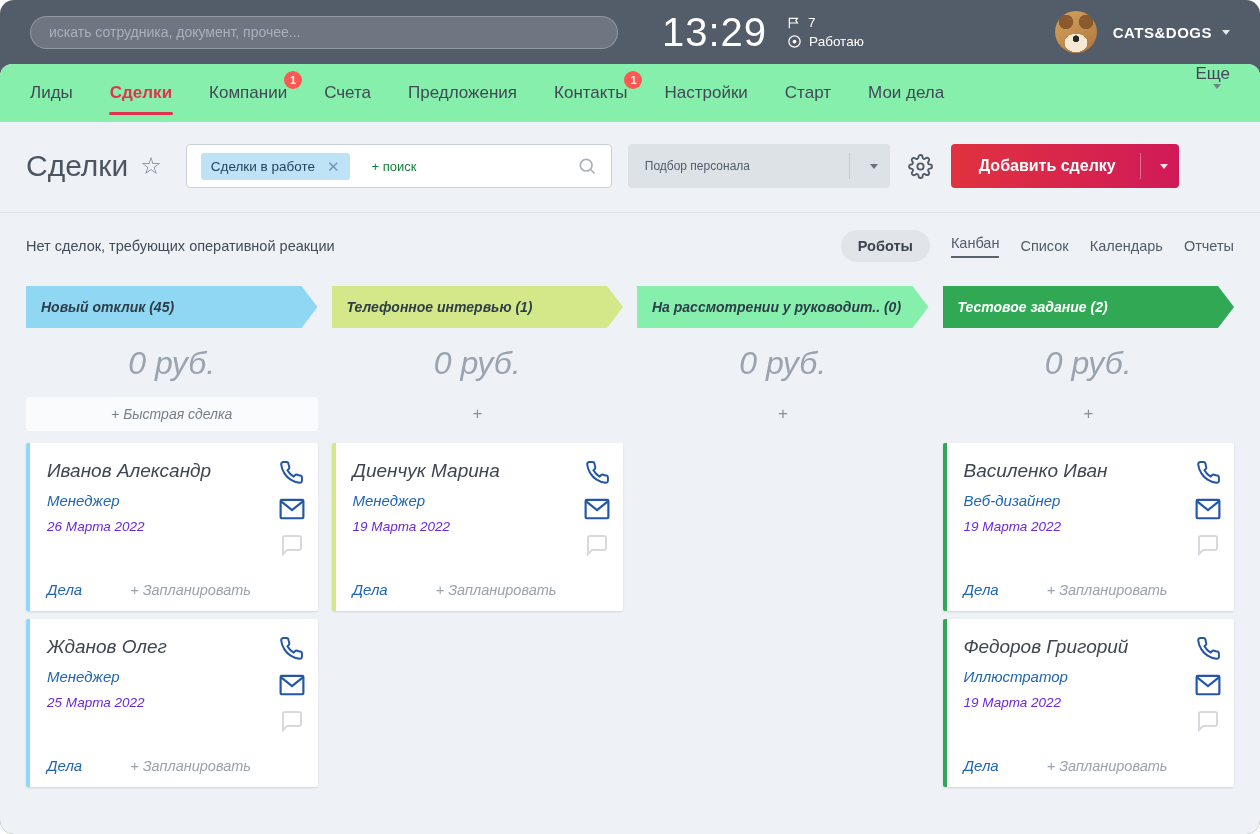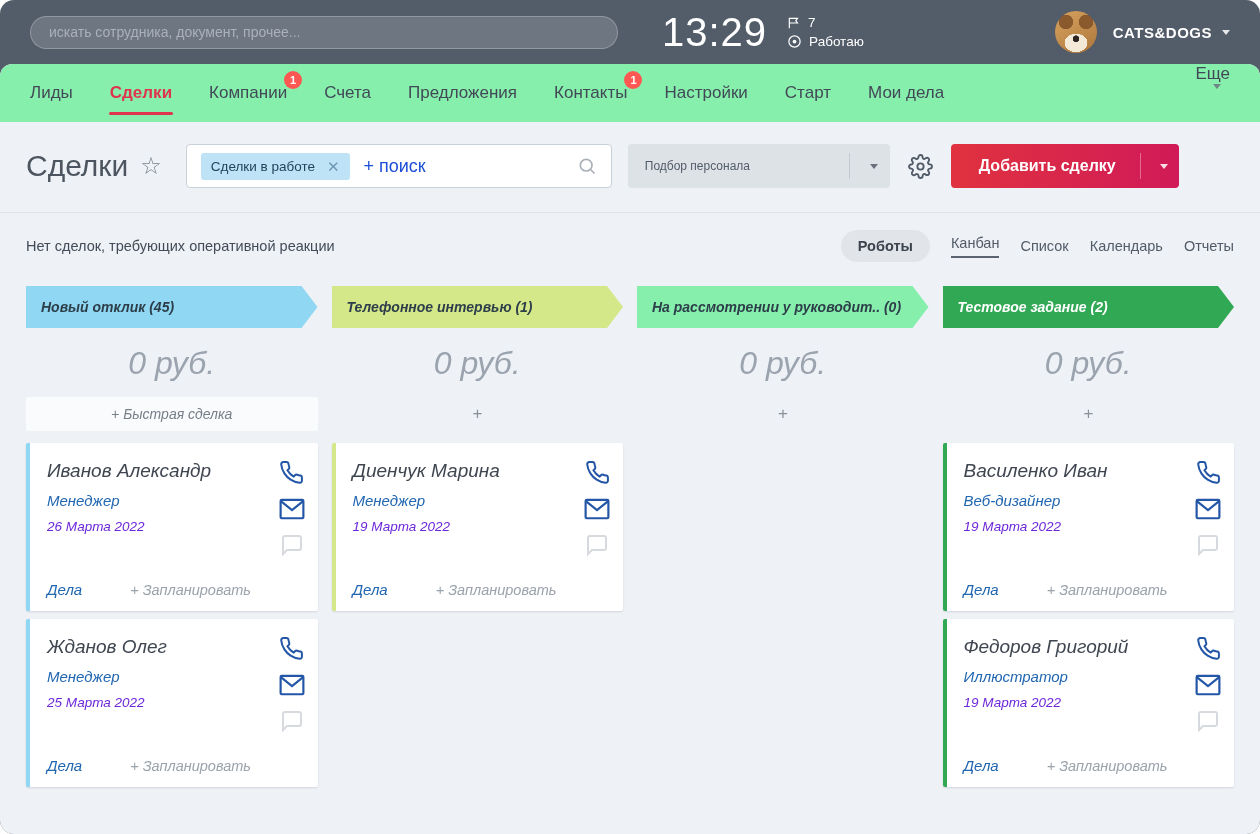--- a/index.html
+++ b/index.html
@@ -50,26 +50,26 @@
   .nav-more { margin-left:auto; display:flex; align-items:center; font-size:17px;
     color:#424956; cursor:pointer;flex-direction:column; }
   .nav-more .caret { color:#6b7480; }
 
   
   .page-header { display:flex; align-items:center; padding:22px 26px 24px 26px;
     border-bottom:1px solid #dfe3e8; }
   .page-title { font-size:30px; color:#4d5660; font-weight:400; }
   .star { font-size:24px; color:#79838e; margin-left:12px; cursor:pointer; line-height:1; }
   .filter-box { width:426px; height:44px; background:#fff; border:1px solid #c9d0d6;
-    border-radius:4px; display:flex; align-items:center; padding:0 14px; gap:14px;
+    border-radius:4px; display:flex; align-items:center; padding:0 14px; gap:22px;
     margin-left:24px; cursor:text; }
   .chip { background:#bfe3f6; border-radius:3px; padding:6px 10px; font-size:13.5px;
     color:#23445c; display:inline-flex; align-items:center; gap:12px; }
   .chip-x { color:#6e97b5; font-size:15px; cursor:pointer; line-height:1; }
-  .search-hint { color:#1d4ed8; font-size:18px; }
+  .search-hint { color:#15803d; font-size:13px; }
   .filter-box svg { margin-left:auto; }
   .category-btn { width:262px; height:44px; background:#dde2e6; border-radius:4px;
     display:flex; align-items:center; padding-left:17px; color:#525c69; font-size:12px;
     margin-left:16px; cursor:pointer; }
   .v-divider { width:1px; height:26px; background:#c2c9d0; margin-left:auto; }
   .btn-caret-zone { width:40px; display:flex; justify-content:center; color:#525c69; }
   .gear-wrap { margin:0 18px; cursor:pointer; display:flex; }
   .add-btn { height:44px; border-radius:4px;
     background:linear-gradient(90deg,#e0323f,#d01a58); color:#fff; font-weight:700;
     font-size:16px; display:flex; align-items:center; padding-left:28px; cursor:pointer; }

